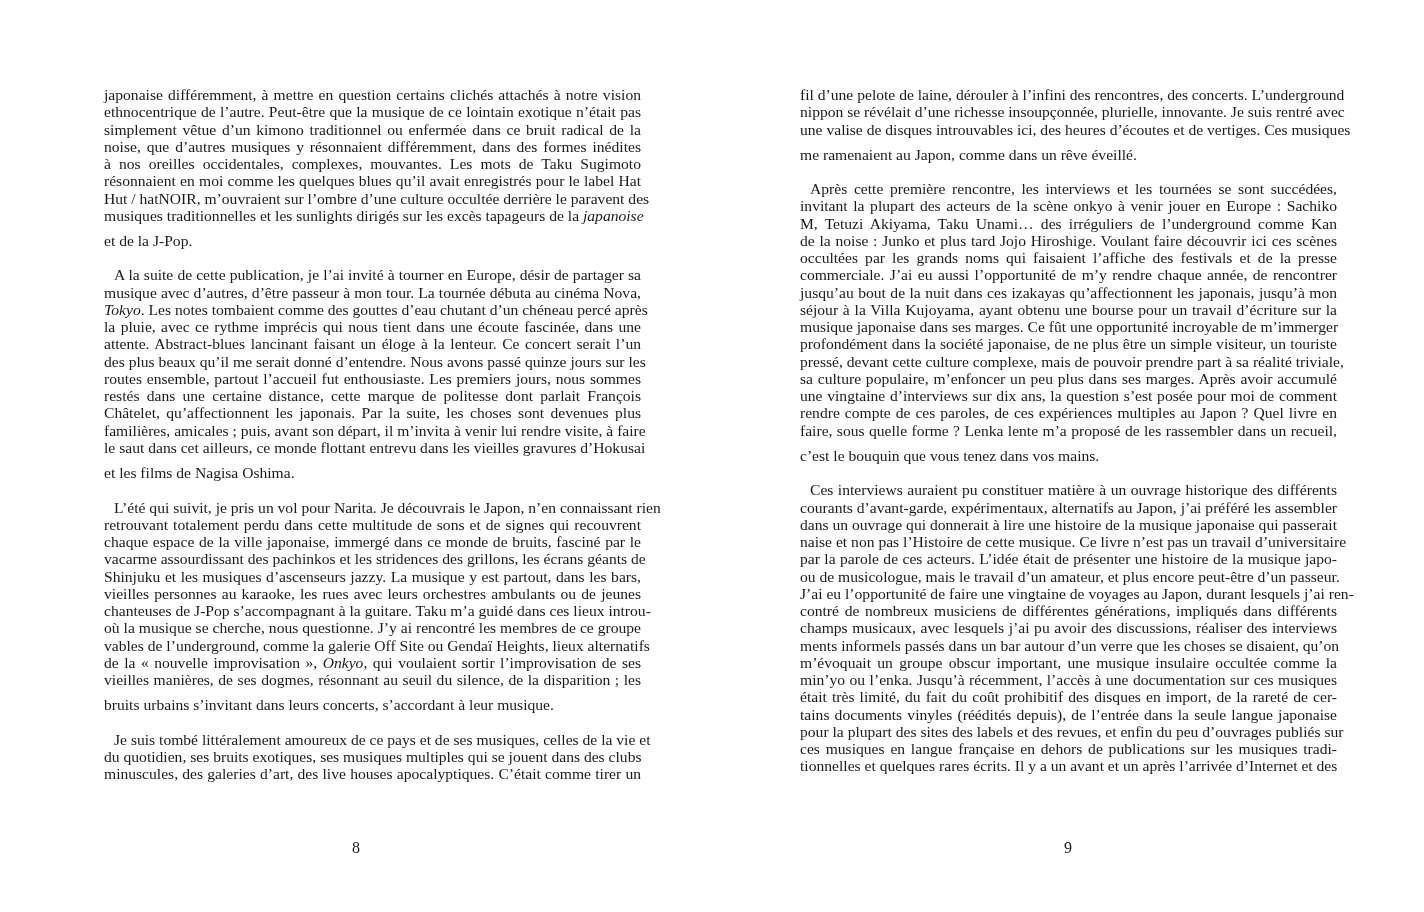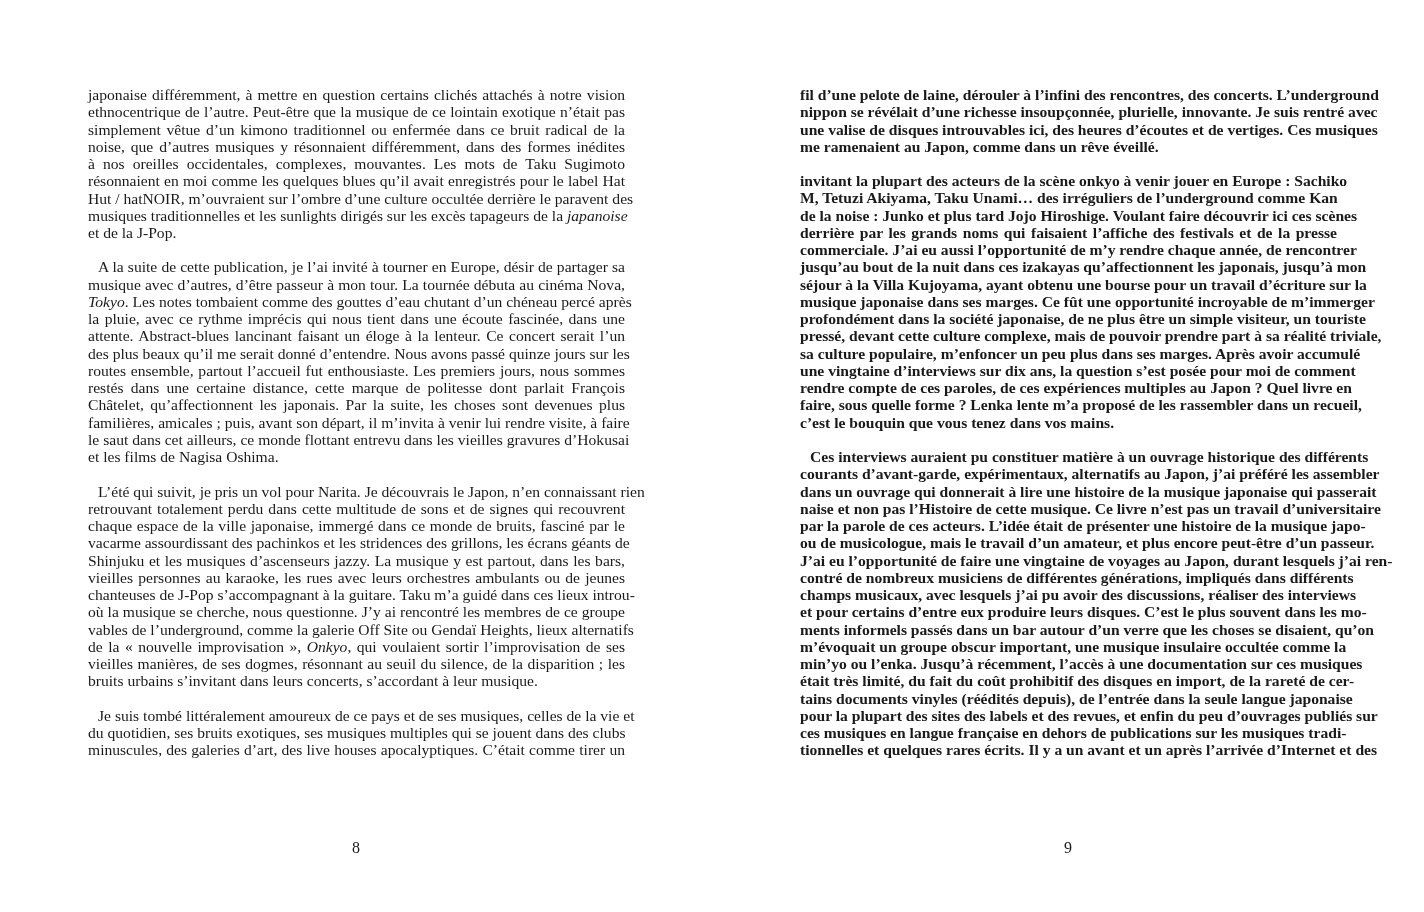--- a/index.html
+++ b/index.html
@@ -1,24 +1,24 @@
 <!DOCTYPE html>
 <html><head>
 <meta charset="utf-8">
 <style>
   html, body { margin:0; padding:0; background:#ffffff; }
   body { width:1424px; height:912px; position:relative; overflow:hidden;
          font-family:"Liberation Serif","DejaVu Serif",serif; color:#1a1a1a; }
   .page { position:absolute; top:86px; width:537px; }
-  #page-left { left:88px; }
-  #page-right { left:800px;font-weight:bold; }
+  #page-left { left:104px; }
+  #page-right { left:800px; }
   .para { margin:0 0 17.2px 0; }
   .line { display:block; height:17.25px; line-height:17.25px; font-size:15.6px;
           white-space:nowrap; text-align:justify; text-align-last:justify; }
-  .line.last { text-align-last:left; }
+  .line.last { text-align-last:left;margin-top:8px; }
   .line.first { text-indent:10px; }
   .pnum { position:absolute; top:838px; width:40px; text-align:center;
           font-size:16px; line-height:20px; }
   #pnum-left { left:336px; }
   #pnum-right { left:1048px; }
 </style>
 </head>
 <body>
 
 <div id="page-left" class="page">
@@ -70,24 +70,25 @@
 <div id="pnum-left" class="pnum">8</div>
 
 <div id="page-right" class="page">
     <div class="para">
       <span class="line">fil d’une pelote de laine, dérouler à l’infini des rencontres, des concerts. L’underground</span>
       <span class="line">nippon se révélait d’une richesse insoupçonnée, plurielle, innovante. Je suis rentré avec</span>
       <span class="line">une valise de disques introuvables ici, des heures d’écoutes et de vertiges. Ces musiques</span>
       <span class="line last">me ramenaient au Japon, comme dans un rêve éveillé.</span>
     </div>
     <div class="para">
+      <span class="line first">Après cette première rencontre, les interviews et les tournées se sont succédées,</span>
       <span class="line">invitant la plupart des acteurs de la scène onkyo à venir jouer en Europe : Sachiko</span>
       <span class="line">M, Tetuzi Akiyama, Taku Unami… des irréguliers de l’underground comme Kan</span>
       <span class="line">de la noise : Junko et plus tard Jojo Hiroshige. Voulant faire découvrir ici ces scènes</span>
-      <span class="line">derrière par les grands noms qui faisaient l’affiche des festivals et de la presse</span>
+      <span class="line">occultées par les grands noms qui faisaient l’affiche des festivals et de la presse</span>
       <span class="line">commerciale. J’ai eu aussi l’opportunité de m’y rendre chaque année, de rencontrer</span>
       <span class="line">jusqu’au bout de la nuit dans ces izakayas qu’affectionnent les japonais, jusqu’à mon</span>
       <span class="line">séjour à la Villa Kujoyama, ayant obtenu une bourse pour un travail d’écriture sur la</span>
       <span class="line">musique japonaise dans ses marges. Ce fût une opportunité incroyable de m’immerger</span>
       <span class="line">profondément dans la société japonaise, de ne plus être un simple visiteur, un touriste</span>
       <span class="line">pressé, devant cette culture complexe, mais de pouvoir prendre part à sa réalité triviale,</span>
       <span class="line">sa culture populaire, m’enfoncer un peu plus dans ses marges. Après avoir accumulé</span>
       <span class="line">une vingtaine d’interviews sur dix ans, la question s’est posée pour moi de comment</span>
       <span class="line">rendre compte de ces paroles, de ces expériences multiples au Japon ? Quel livre en</span>
       <span class="line">faire, sous quelle forme ? Lenka lente m’a proposé de les rassembler dans un recueil,</span>
@@ -96,21 +97,20 @@
     <div class="para">
       <span class="line first">Ces interviews auraient pu constituer matière à un ouvrage historique des différents</span>
       <span class="line">courants d’avant-garde, expérimentaux, alternatifs au Japon, j’ai préféré les assembler</span>
       <span class="line">dans un ouvrage qui donnerait à lire une histoire de la musique japonaise qui passerait</span>
       <span class="line">naise et non pas l’Histoire de cette musique. Ce livre n’est pas un travail d’universitaire</span>
       <span class="line">par la parole de ces acteurs. L’idée était de présenter une histoire de la musique japo-</span>
       <span class="line">ou de musicologue, mais le travail d’un amateur, et plus encore peut-être d’un passeur.</span>
       <span class="line">J’ai eu l’opportunité de faire une vingtaine de voyages au Japon, durant lesquels j’ai ren-</span>
       <span class="line">contré de nombreux musiciens de différentes générations, impliqués dans différents</span>
       <span class="line">champs musicaux, avec lesquels j’ai pu avoir des discussions, réaliser des interviews</span>
-      <span class="line">et pour certains d’entre eux produire leurs disques. C’est le plus souvent dans les mo-</span>
       <span class="line">ments informels passés dans un bar autour d’un verre que les choses se disaient, qu’on</span>
       <span class="line">m’évoquait un groupe obscur important, une musique insulaire occultée comme la</span>
       <span class="line">min’yo ou l’enka. Jusqu’à récemment, l’accès à une documentation sur ces musiques</span>
       <span class="line">était très limité, du fait du coût prohibitif des disques en import, de la rareté de cer-</span>
       <span class="line">tains documents vinyles (réédités depuis), de l’entrée dans la seule langue japonaise</span>
       <span class="line">pour la plupart des sites des labels et des revues, et enfin du peu d’ouvrages publiés sur</span>
       <span class="line">ces musiques en langue française en dehors de publications sur les musiques tradi-</span>
       <span class="line">tionnelles et quelques rares écrits. Il y a un avant et un après l’arrivée d’Internet et des</span>
     </div>
   </div>

